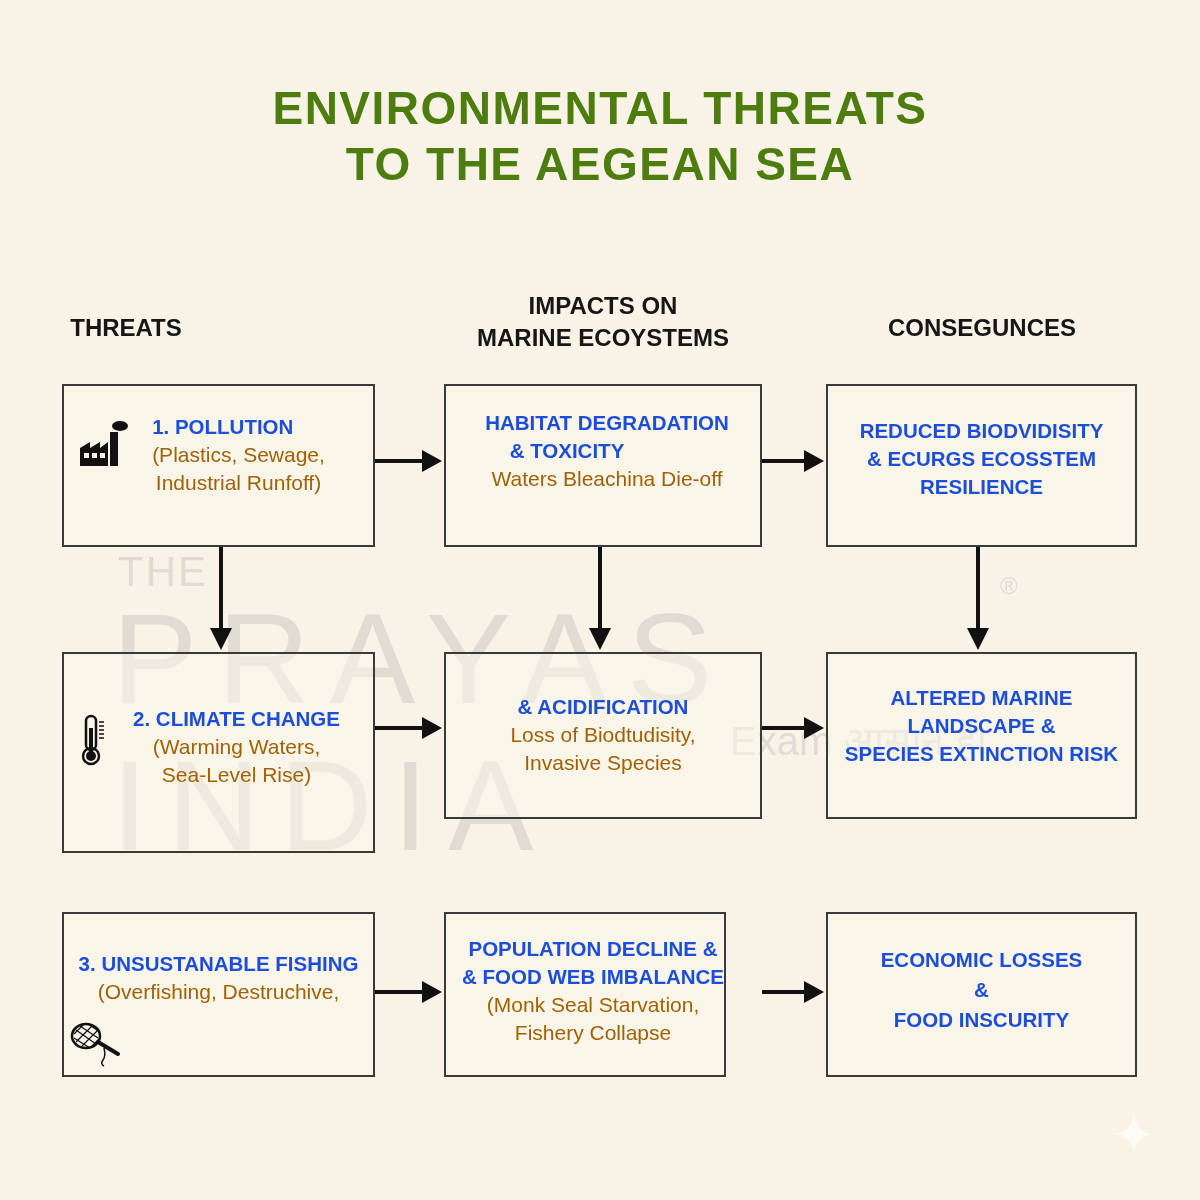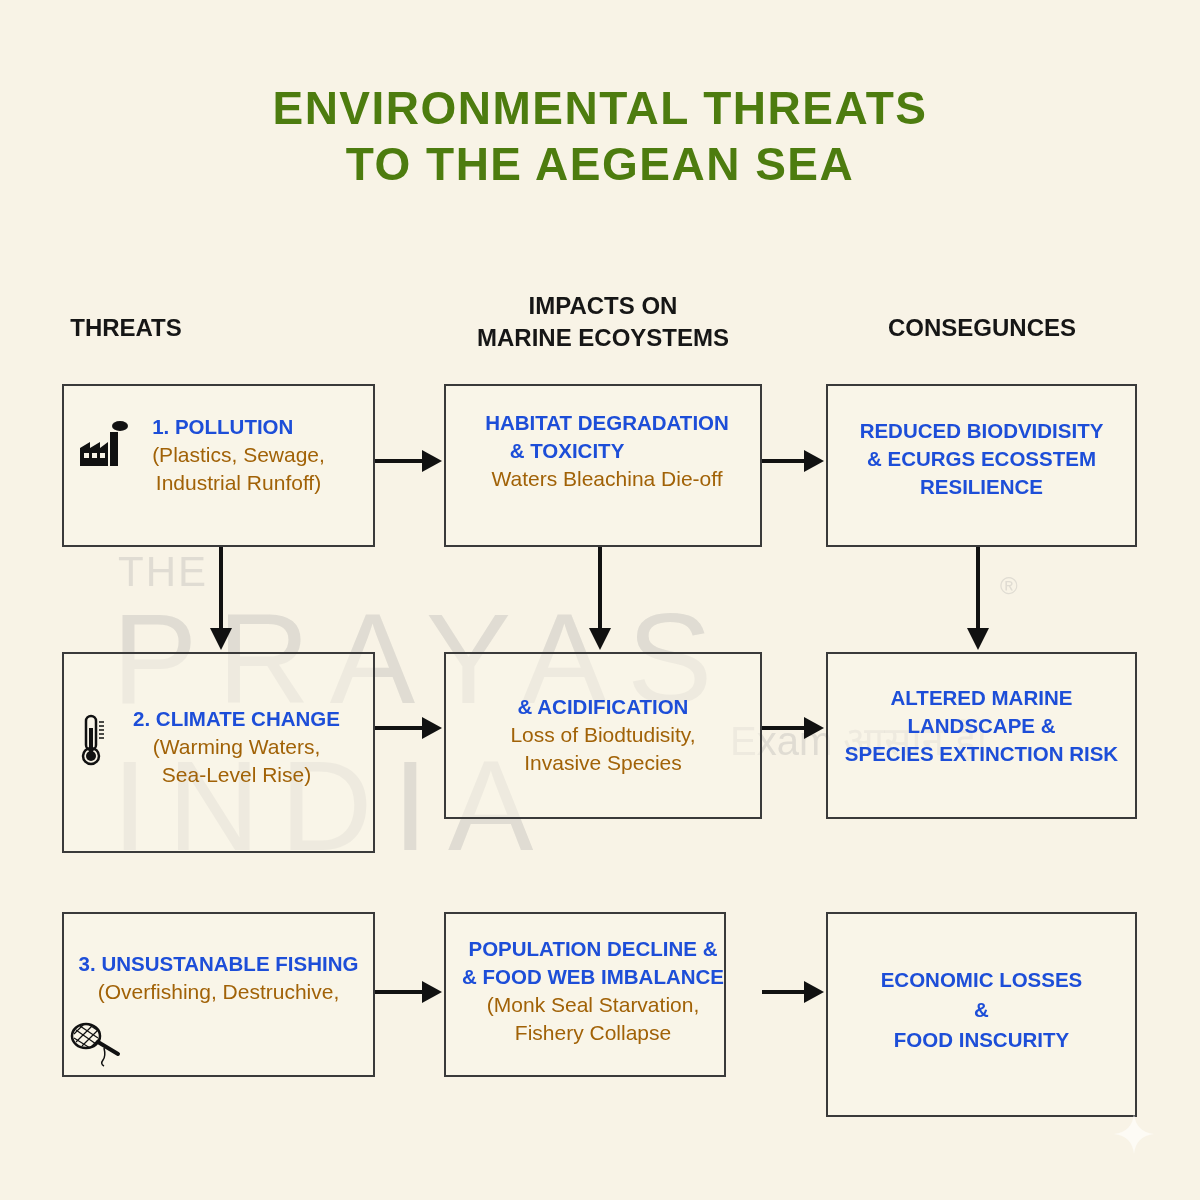--- a/index.html
+++ b/index.html
@@ -168,21 +168,21 @@
     <div class="b">POPULATION DECLINE &amp;</div>
     <div class="b">&amp; FOOD WEB IMBALANCE</div>
     <div class="r">(Monk Seal Starvation,</div>
     <div class="r">Fishery Collapse</div>
   </div>
 </div>
 
 <div class="hline" style="left:762px; top:990px; width:45px;"></div>
 <div class="ah-right" style="left:804px; top:981px;"></div>
 
-<div class="box" style="left:826px; top:912px; width:311px; height:205px;">
+<div class="box" style="left:826px; top:912px; width:311px; height:165px;">
   <div style="margin-top:-10px;">
     <div class="b" style="line-height:30px;">ECONOMIC LOSSES</div>
     <div class="b" style="line-height:30px;">&amp;</div>
     <div class="b" style="line-height:30px;">FOOD INSCURITY</div>
   </div>
 </div>
 
 <svg class="sparkle" width="44" height="44" viewBox="0 0 44 44">
   <path d="M22 2 Q24 20 42 22 Q24 24 22 42 Q20 24 2 22 Q20 20 22 2 Z" fill="#fdfbf5"></path>
 </svg>

